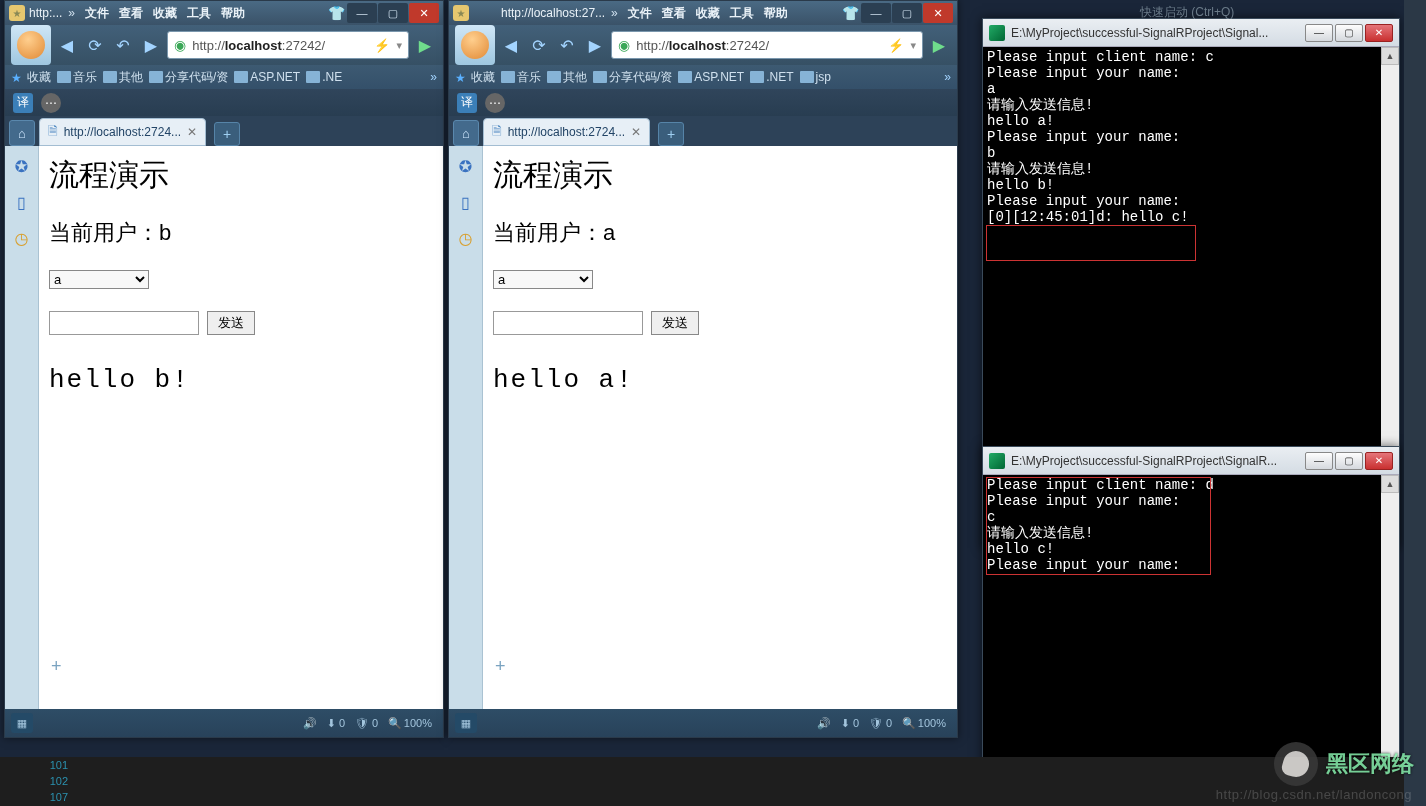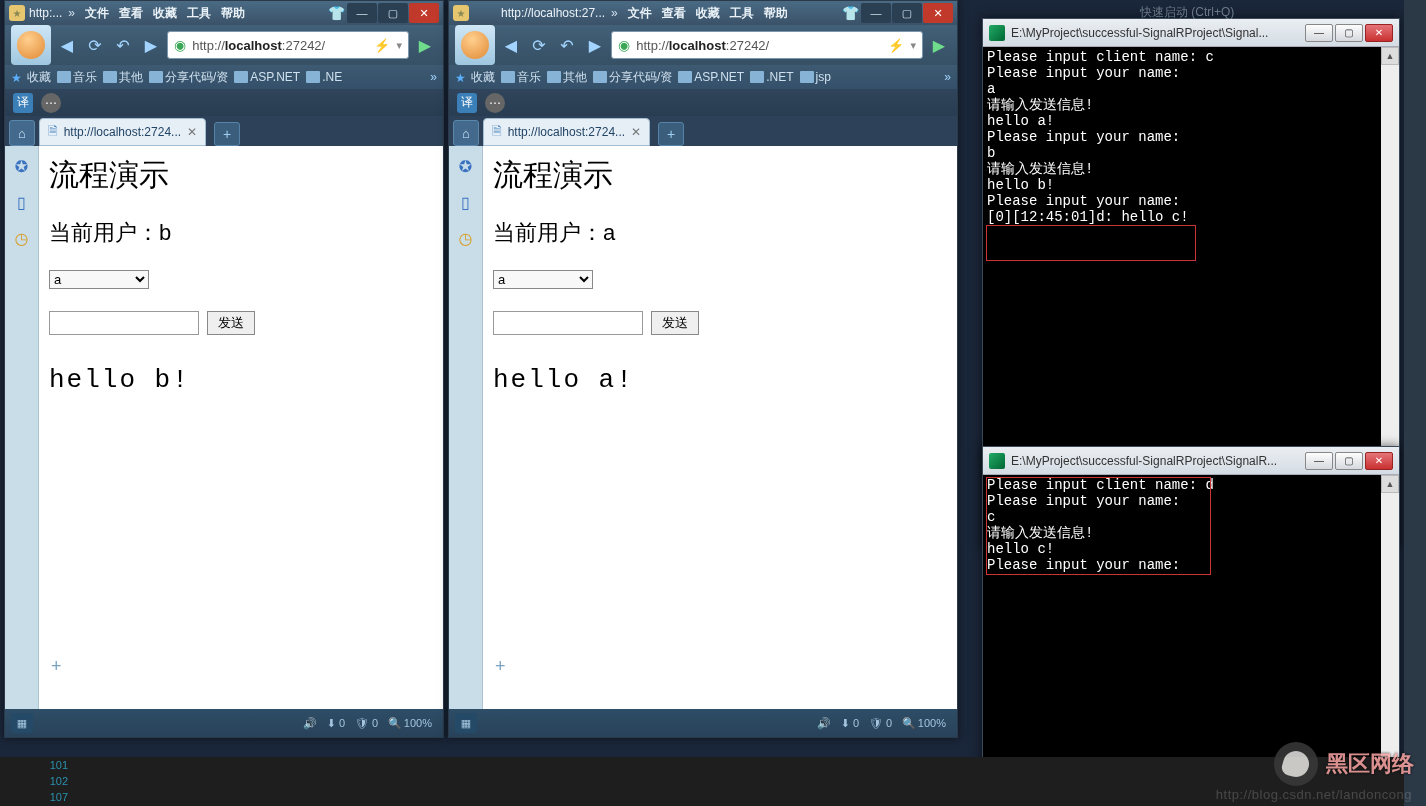--- a/index.html
+++ b/index.html
@@ -84,21 +84,21 @@
   .ide .c-kw { color:#569cd6;}
   .ide .c-ty { color:#4ec9b0;}
   .ide .c-id { color:#dcdcaa;}
   .ide .c-pl { color:#c8c8c8;}
   .ide .status { position:absolute; left:0; bottom:0; right:0; height:18px; background:#d8dce0; color:#333; font-family:Arial; font-size:11px; display:flex; align-items:center; padding:0 8px;}
   .ide .status .drop { width:0;height:0;border-left:4px solid transparent;border-right:4px solid transparent;border-top:5px solid #555;margin-left:4px;}
   
   .wm { position:absolute; right:12px; bottom:20px; display:flex; align-items:center; gap:8px; opacity:0.85;}
   .wm .wlogo { width:44px;height:44px;border-radius:50%;background:#3a3a3a;display:flex;align-items:center;justify-content:center;}
   .wm .wlogo-in { width:26px;height:26px;background:#e8e6e3;border-radius:50% 50% 50% 8px;transform:rotate(15deg);}
-  .wm .wtxt { color:#fca5a5; font-family:"Microsoft YaHei"; font-size:22px; font-weight:bold; text-shadow:0 0 3px #000;}
+  .wm .wtxt { color:#86efac; font-family:"Microsoft YaHei"; font-size:22px; font-weight:bold; text-shadow:0 0 3px #000;}
   .wm2 { position:absolute; right:14px; bottom:4px; color:rgba(220,220,220,0.22); font-family:Arial; font-size:13px; letter-spacing:0.5px;}
   
   .rgutter { position:absolute; right:0; top:0; width:22px; height:100%; background:#2b3846; display:flex; flex-direction:column; align-items:center; padding-top:30px; gap:18px; color:#8fa6b8; font-size:11px; writing-mode:vertical-rl;}
   
   .topright-txt { position:absolute; top:4px; left:1140px; color:#6a7a88; font-size:12px;}
 </style>
 </head>
 <body>
 
 <div class="browser" style="left:4px; top:0; width:440px; height:738px;">

